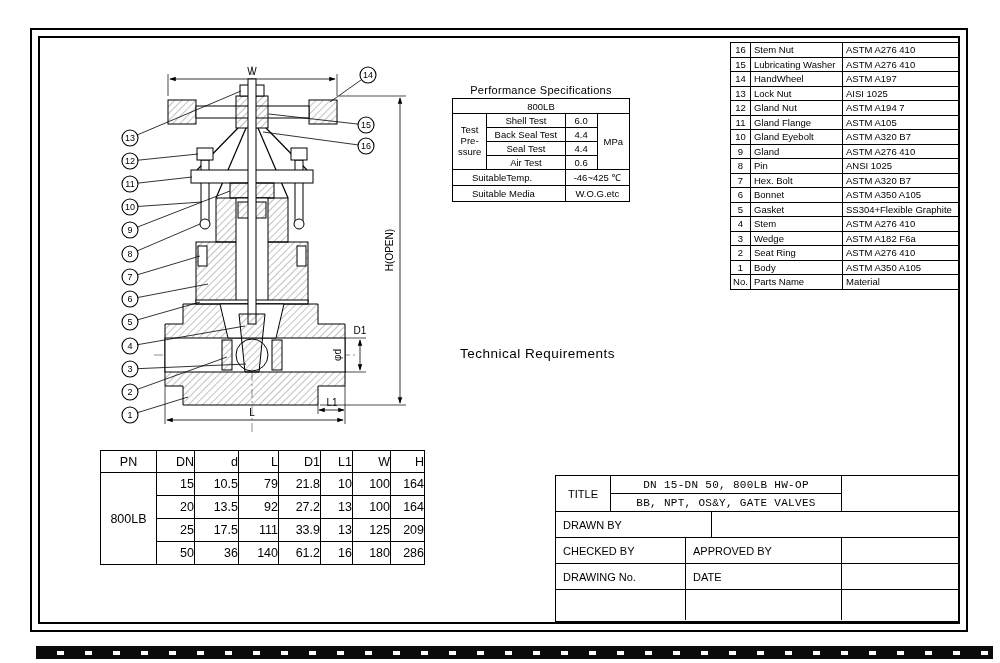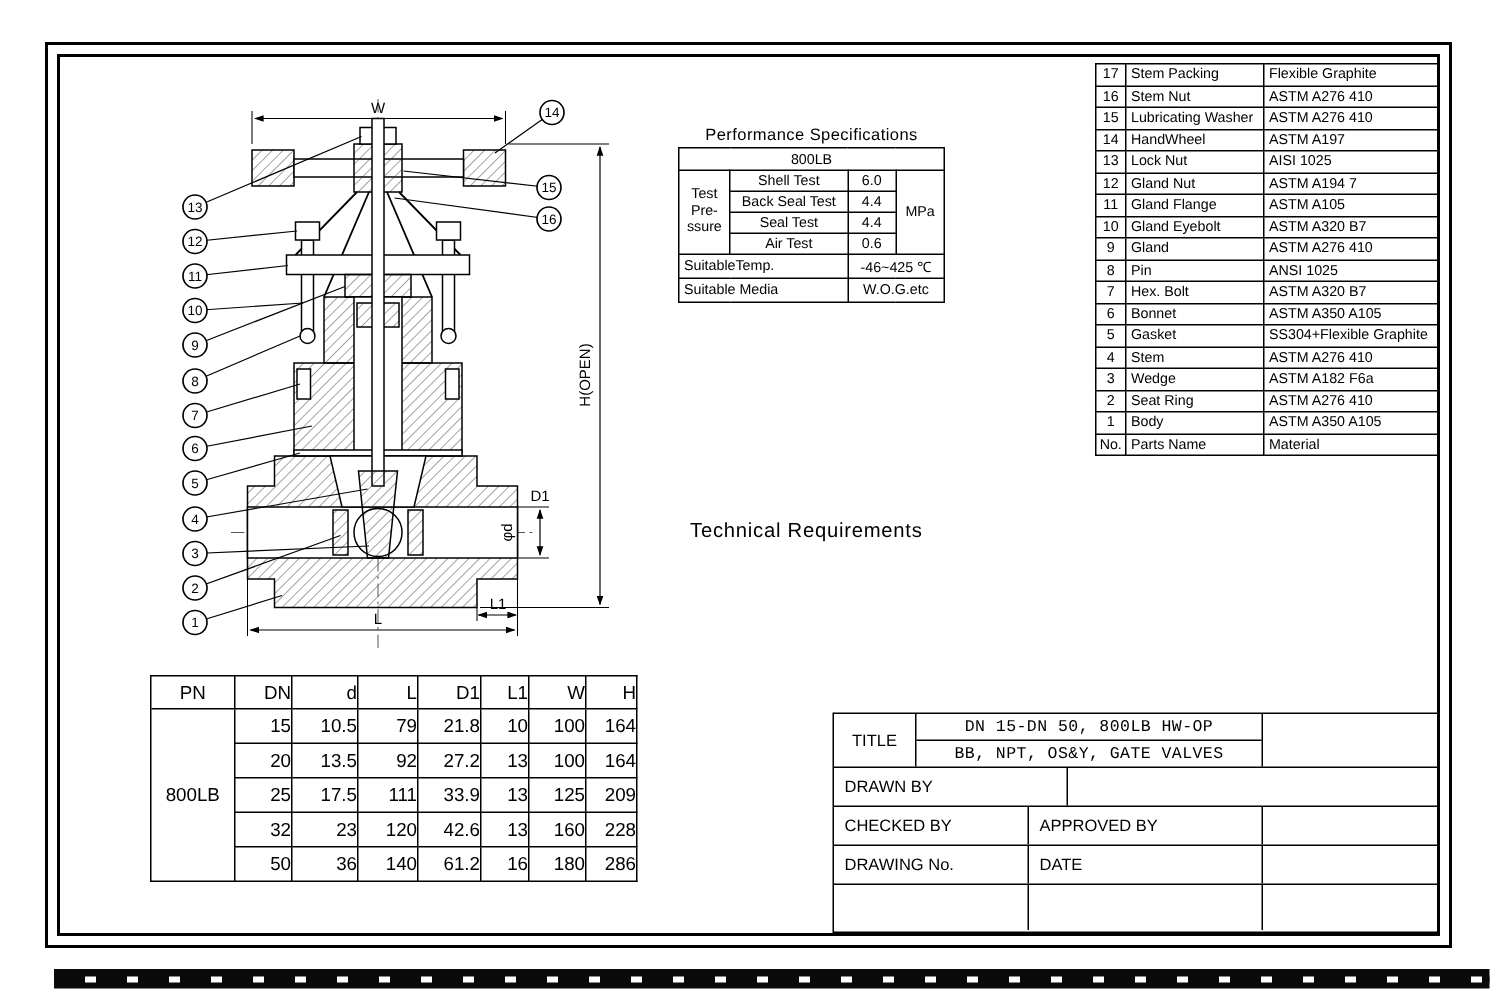--- a/index.html
+++ b/index.html
@@ -23,21 +23,21 @@
   .dim-text { font-size:10px; text-anchor:middle; fill:#000; }
   .leader { stroke:#000; stroke-width:0.8; }
   .balloon { fill:#fff; stroke:#000; stroke-width:1.1; }
   .balloon-num { font-size:9px; text-anchor:middle; fill:#000; }
 
   
   .perf { position:absolute; left:452px; top:84px; width:178px; }
   .perf-title { font-size:11px; text-align:center; margin-bottom:2px; letter-spacing:0.3px; }
   .perf table { border-collapse:collapse; width:100%; table-layout:fixed; }
   .perf td { border:1px solid #000; font-size:9.5px; text-align:center; height:14px; overflow:hidden; white-space:nowrap; }
-  .perf td.lbl { text-align:left; padding-left:3px; }
+  .perf td.lbl { text-align:left; padding-left:19px; }
   .perf td.group { white-space:pre-line; font-size:9.5px; line-height:1.15; }
 
   
   .parts { position:absolute; left:730px; top:42px; width:228px; }
   .parts table { border-collapse:collapse; width:100%; table-layout:fixed; }
   .parts td { border:1px solid #000; font-size:9.5px; height:14.5px; padding:0 3px; overflow:hidden; white-space:nowrap; }
   .parts td.no { text-align:center; padding:0; }
 
   
   .tech { position:absolute; left:460px; top:346px; width:470px; }
@@ -303,25 +303,20 @@
   </div>
 
   <div class="parts">
     <table>
       <colgroup>
           <col style="width:20px">
           <col style="width:92px">
           <col style="width:116px">
         </colgroup>
       <tbody>
-          <tr>
-          <td class="no">17</td>
-          <td>Stem Packing</td>
-          <td>Flexible Graphite</td>
-        </tr>
           <tr>
           <td class="no">16</td>
           <td>Stem Nut</td>
           <td>ASTM A276 410</td>
         </tr>
           <tr>
           <td class="no">15</td>
           <td>Lubricating Washer</td>
           <td>ASTM A276 410</td>
         </tr>
@@ -462,29 +457,20 @@
           <td>164</td>
         </tr>
           <tr>
           <td>25</td>
           <td>17.5</td>
           <td>111</td>
           <td>33.9</td>
           <td>13</td>
           <td>125</td>
           <td>209</td>
-        </tr>
-          <tr>
-          <td>32</td>
-          <td>23</td>
-          <td>120</td>
-          <td>42.6</td>
-          <td>13</td>
-          <td>160</td>
-          <td>228</td>
         </tr>
           <tr>
           <td>50</td>
           <td>36</td>
           <td>140</td>
           <td>61.2</td>
           <td>16</td>
           <td>180</td>
           <td>286</td>
         </tr>

